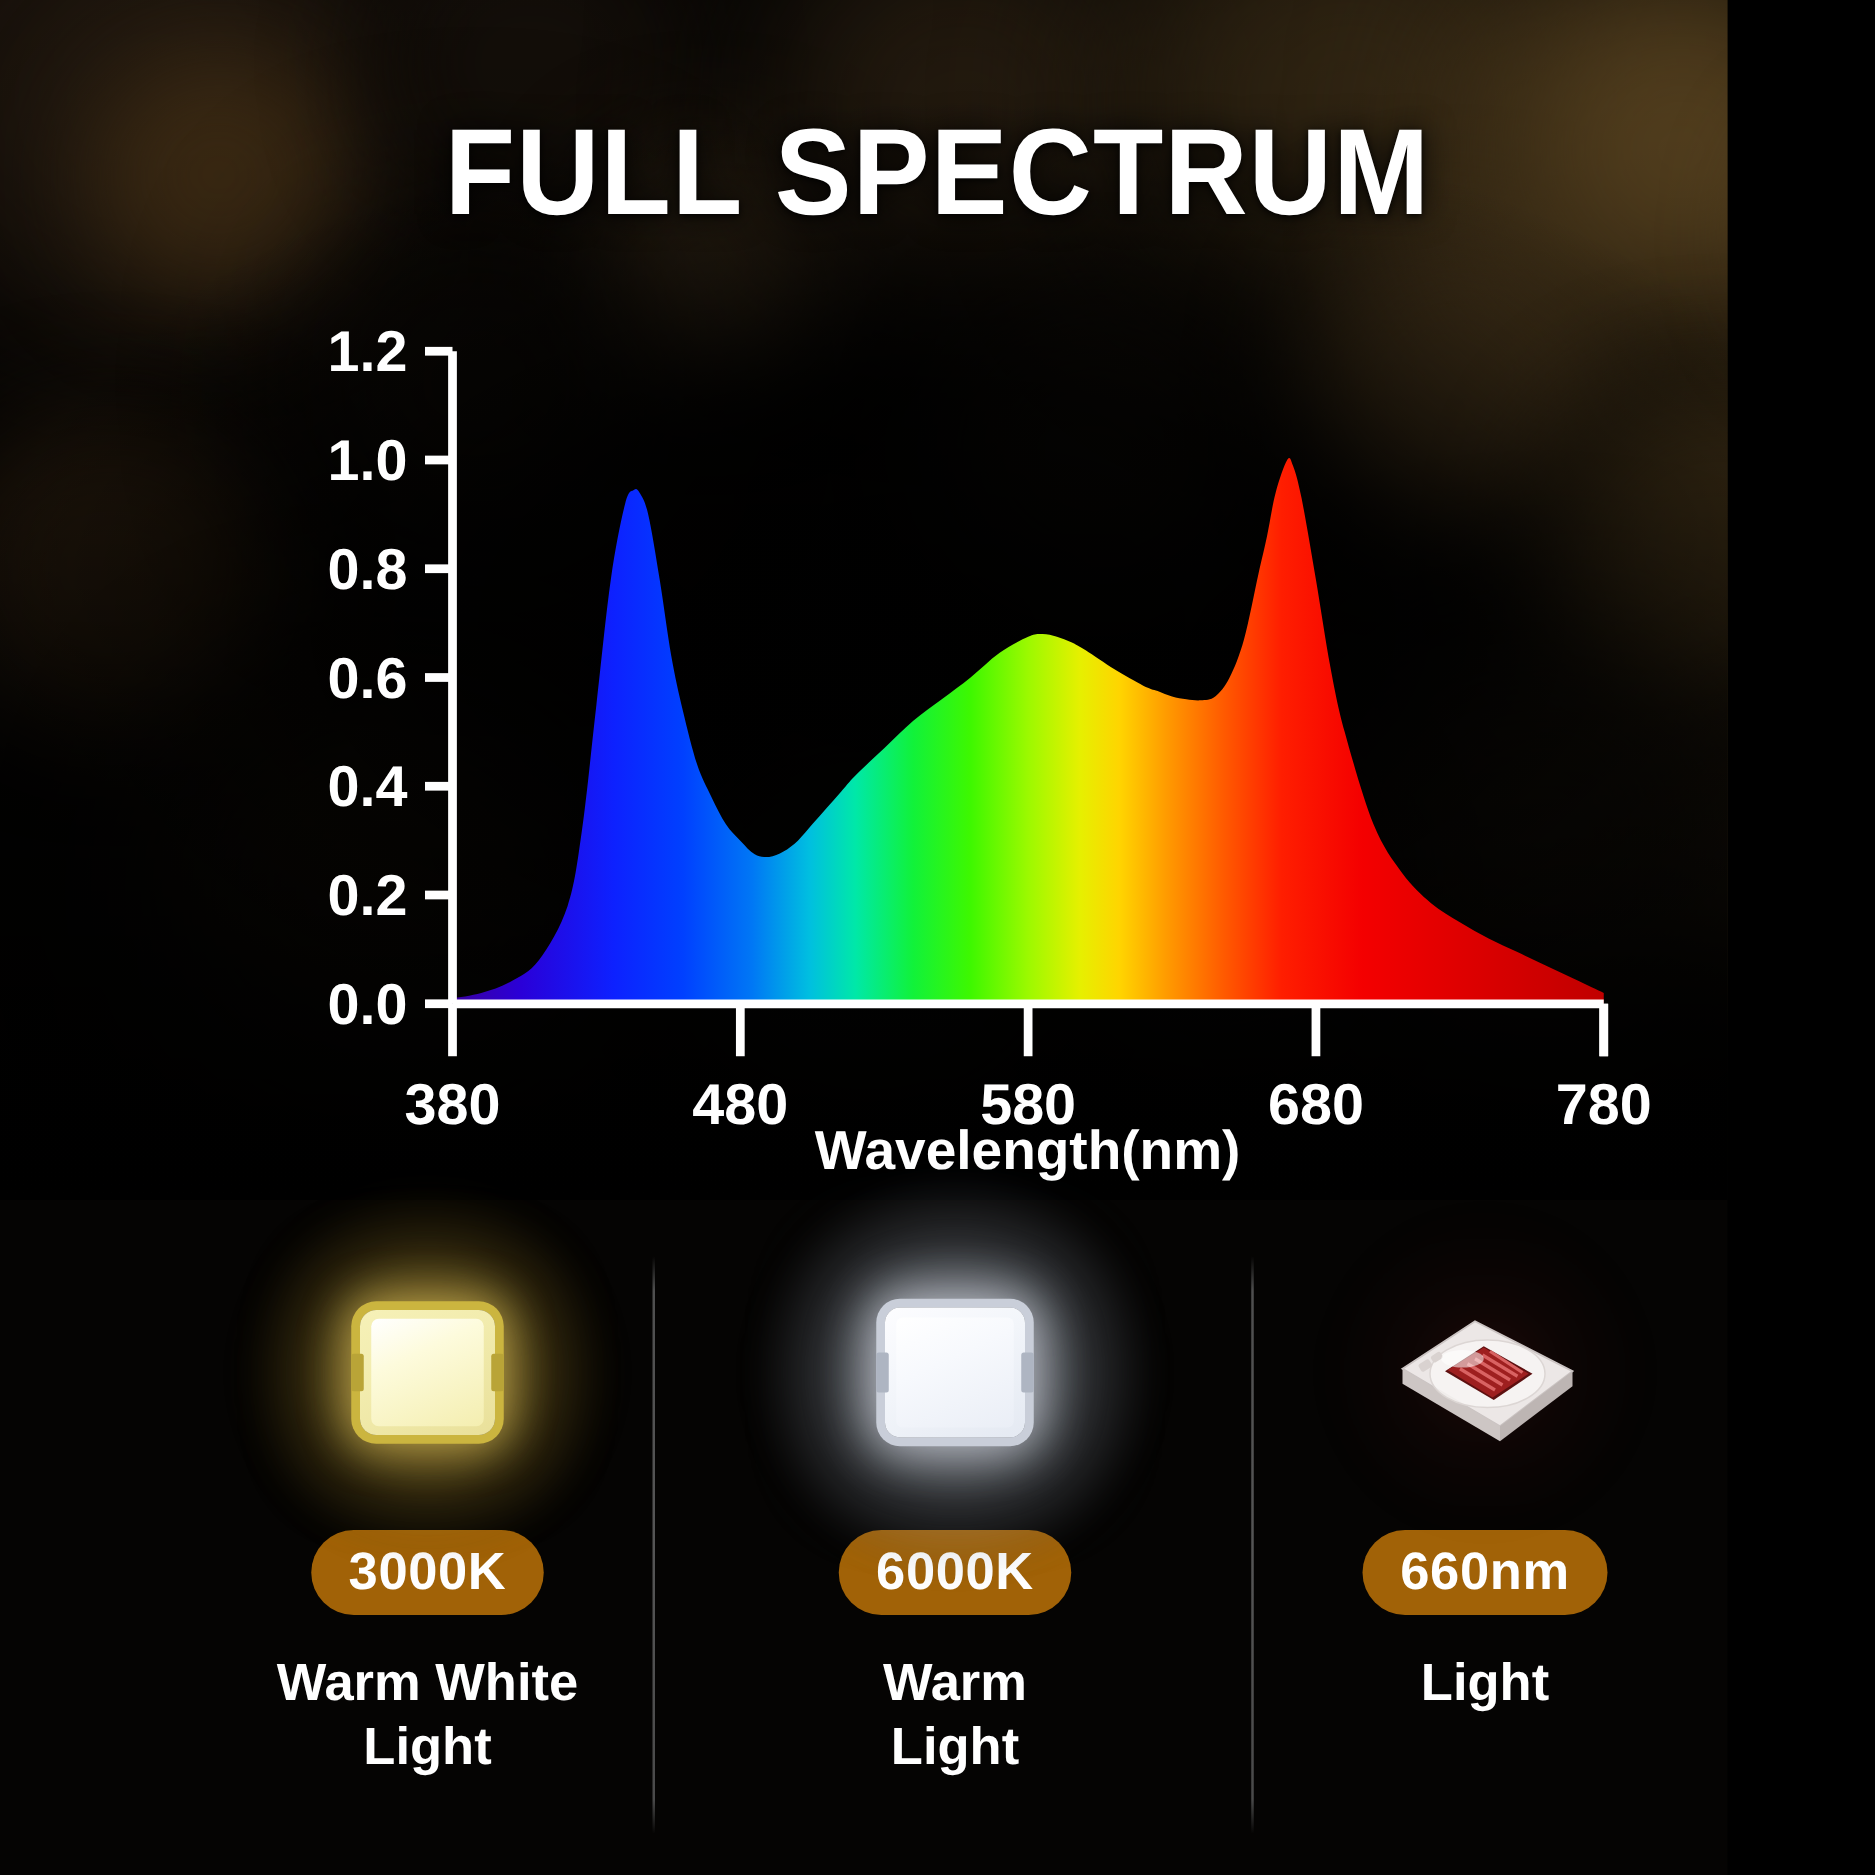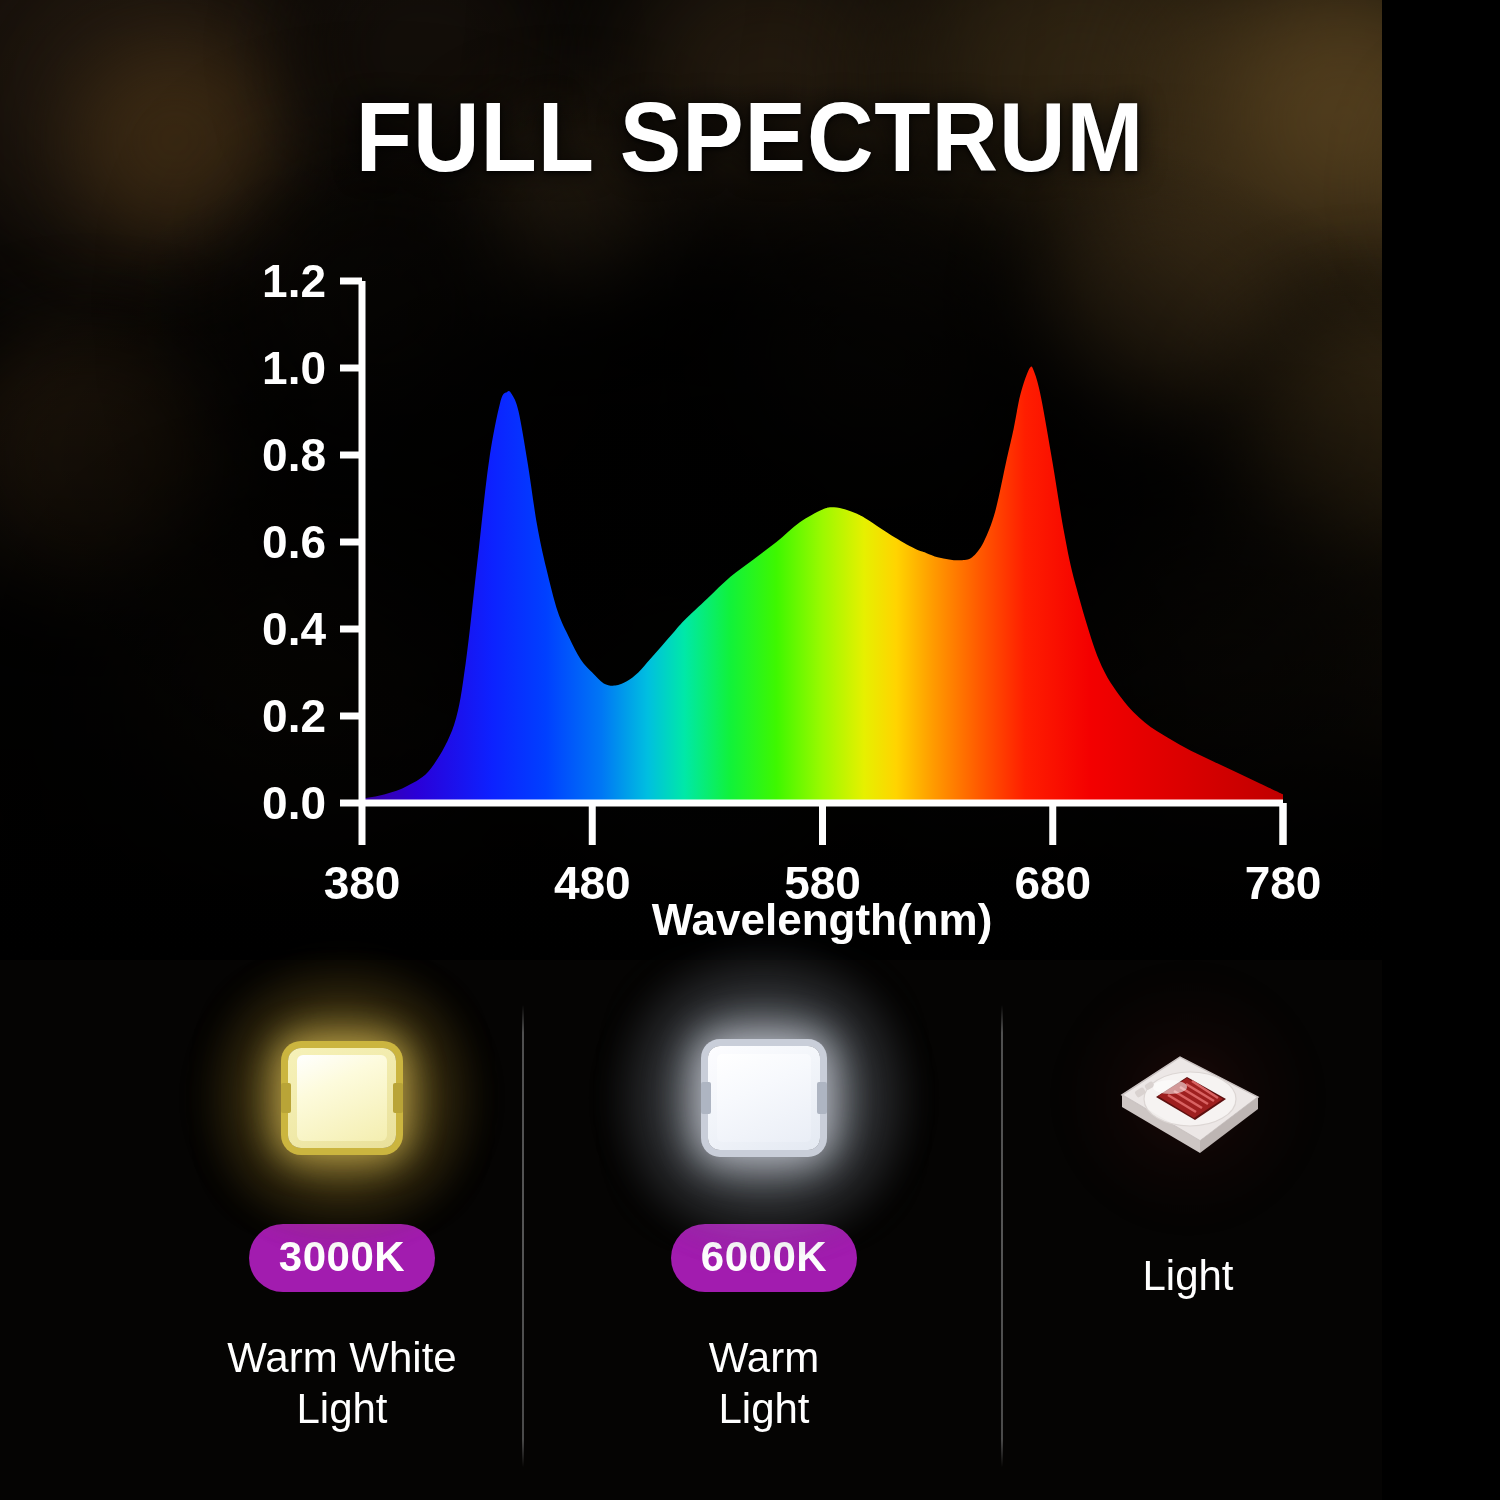--- a/index.html
+++ b/index.html
@@ -67,23 +67,23 @@
   .smd-white:before,.smd-white:after{content:"";position:absolute;width:10px;height:32px;background:#aeb5c2;top:36px;border-radius:2px;}
   .smd-white:before{left:-7px;}
   .smd-white:after{right:-7px;}
   .smd-white .inner{position:absolute;left:9px;top:8px;right:9px;bottom:8px;border-radius:5px;
     background:linear-gradient(155deg,#ffffff 0%,#f7f9fd 40%,#eaeef6 100%);}
 
   
   .smd-red{width:160px;height:150px;}
 
   .badge{display:inline-block;margin-top:14px;padding:12px 30px 14px;border-radius:36px;
-    background:#a21caf;color:#ffffff;font-size:42px;font-weight:bold;line-height:1;
+    background:#a16207;color:#ffffff;font-size:42px;font-weight:bold;line-height:1;
     font-family:"Liberation Sans",sans-serif;letter-spacing:.5px;}
-  .card-label{margin-top:40px;color:#ffffff;font-size:42px;font-weight:normal;line-height:1.22;
+  .card-label{margin-top:28px;color:#ffffff;font-size:42px;font-weight:bold;line-height:1.22;
     font-family:"Liberation Sans",sans-serif;}
 </style>
 </head>
 <body>
 
 <div id="stage">
 
   <div id="bokeh">
     <div class="blob soft" style="left:-90px;  top:-120px; width:420px; height:400px; background:#241a10;"></div>
     <div class="blob" style="left:70px;   top:40px;   width:210px; height:200px; background:#4a3418;"></div>
@@ -236,19 +236,20 @@
               <line x1="84" y1="58" x2="110" y2="75"></line>
             </g>
 
             <rect x="27" y="66" width="10" height="7" rx="2" fill="#d9d2d0" transform="rotate(-32 32 69)"></rect>
             <rect x="37" y="60" width="9" height="6" rx="2" fill="#d9d2d0" transform="rotate(-32 41 63)"></rect>
 
             <ellipse cx="62" cy="64" rx="17" ry="7" fill="#ffffff" opacity="0.55"></ellipse>
           </svg>
         </div>
       </div>
+      <div class="badge">660nm</div>
       <div class="card-label">
         <div>Light</div>
       </div>
     </div>
 
   </div>
 </div>
 
 </body></html>

